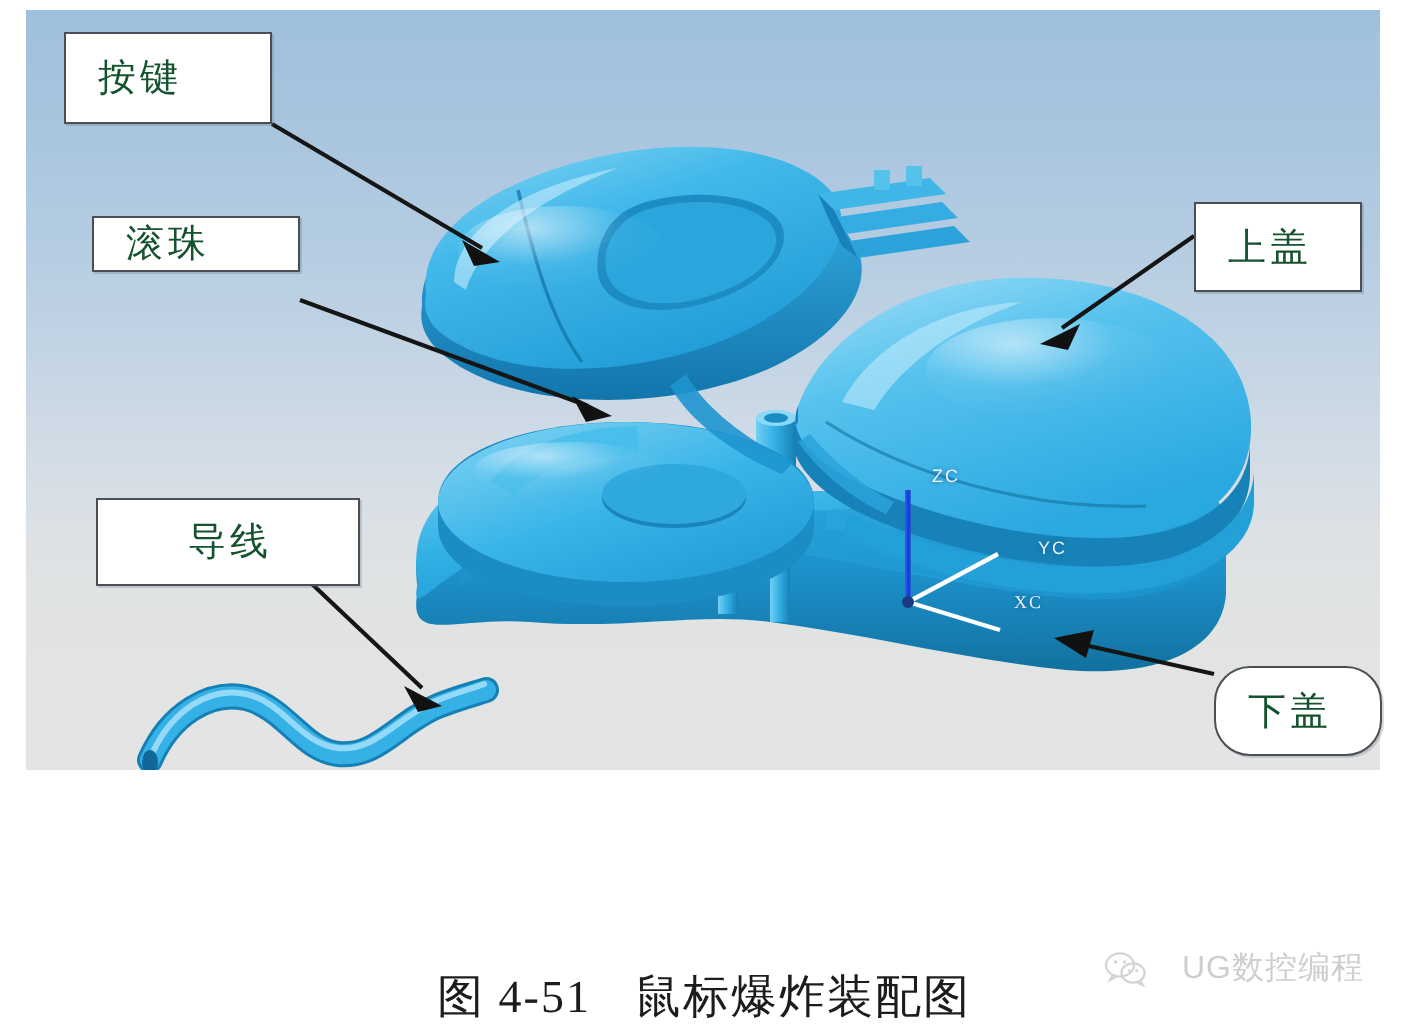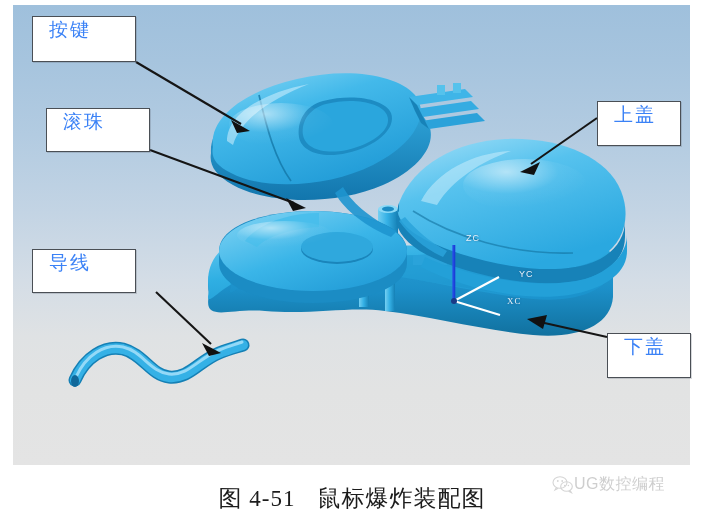--- a/index.html
+++ b/index.html
@@ -15,21 +15,21 @@
     overflow: hidden;
     font-family: "Liberation Serif", "DejaVu Serif", serif;
   }
 
   
   #figure-area {
     position: absolute;
     left: 13px;
     top: 5px;
     width: 677px;
-    height: 460px;
+    height: 380px;
     background: linear-gradient(to bottom,
         #9fc0dc 0%,
         #a6c4de 12%,
         #b2cbe1 28%,
         #c3d4e4 45%,
         #d4dde6 60%,
         #dfe2e4 72%,
         #e2e3e3 84%,
         #e4e4e4 100%);
     overflow: hidden;
@@ -44,37 +44,37 @@
     height: 460px;
   }
 
   
   .callout {
     position: absolute;
     background: #ffffff;
     border: 1.6px solid #4a4f55;
     box-sizing: border-box;
     display: flex;
-    align-items: flex-start;
-    color: #3b82f6;
+    align-items: center;
+    color: #14532d;
     font-family: "Liberation Serif", "DejaVu Serif", serif;
     font-size: 19px;
     letter-spacing: 2px;
     box-shadow: 1px 1px 0 rgba(90,100,110,0.25);
   }
   .callout span {
     display: block;
     padding-left: 16px;
   }
 
   #callout-button   { left: 32px;  top: 16px;  width: 104px; height: 46px; }
-  #callout-ball     { left: 46px;  top: 108px; width: 104px; height: 44px; }
-  #callout-wire     { left: 32px;  top: 249px; width: 104px; height: 44px; }
+  #callout-ball     { left: 46px;  top: 108px; width: 104px; height: 28px; }
+  #callout-wire     { left: 48px;  top: 249px; width: 132px; height: 44px; padding-left: 29px; }
   #callout-top      { left: 597px; top: 73px;  width: 84px;  height: 45px; margin-top: 28px; }
-  #callout-bottom   { left: 607px; top: 333px; width: 84px;  height: 45px; }
+  #callout-bottom   { left: 607px; top: 333px; width: 84px;  height: 45px; border-radius: 18px; }
 
   
   #leaders {
     position: absolute;
     left: 0;
     top: 0;
     width: 704px;
     height: 518px;
     pointer-events: none;
   }
@@ -93,21 +93,21 @@
   }
   #caption .cap-num { margin-right: 22px; }
 
   
   #watermark {
     position: absolute;
     left: 552px;
     top: 474px;
     display: flex;
     align-items: center;
-    gap: 0;
+    gap: 17px;
     opacity: 0.42;
   }
   #watermark .wm-text {
     font-family: "Liberation Sans", "DejaVu Sans", sans-serif;
     font-size: 16px;
     color: #8b8b8b;
     letter-spacing: 0.5px;
   }
 
   

